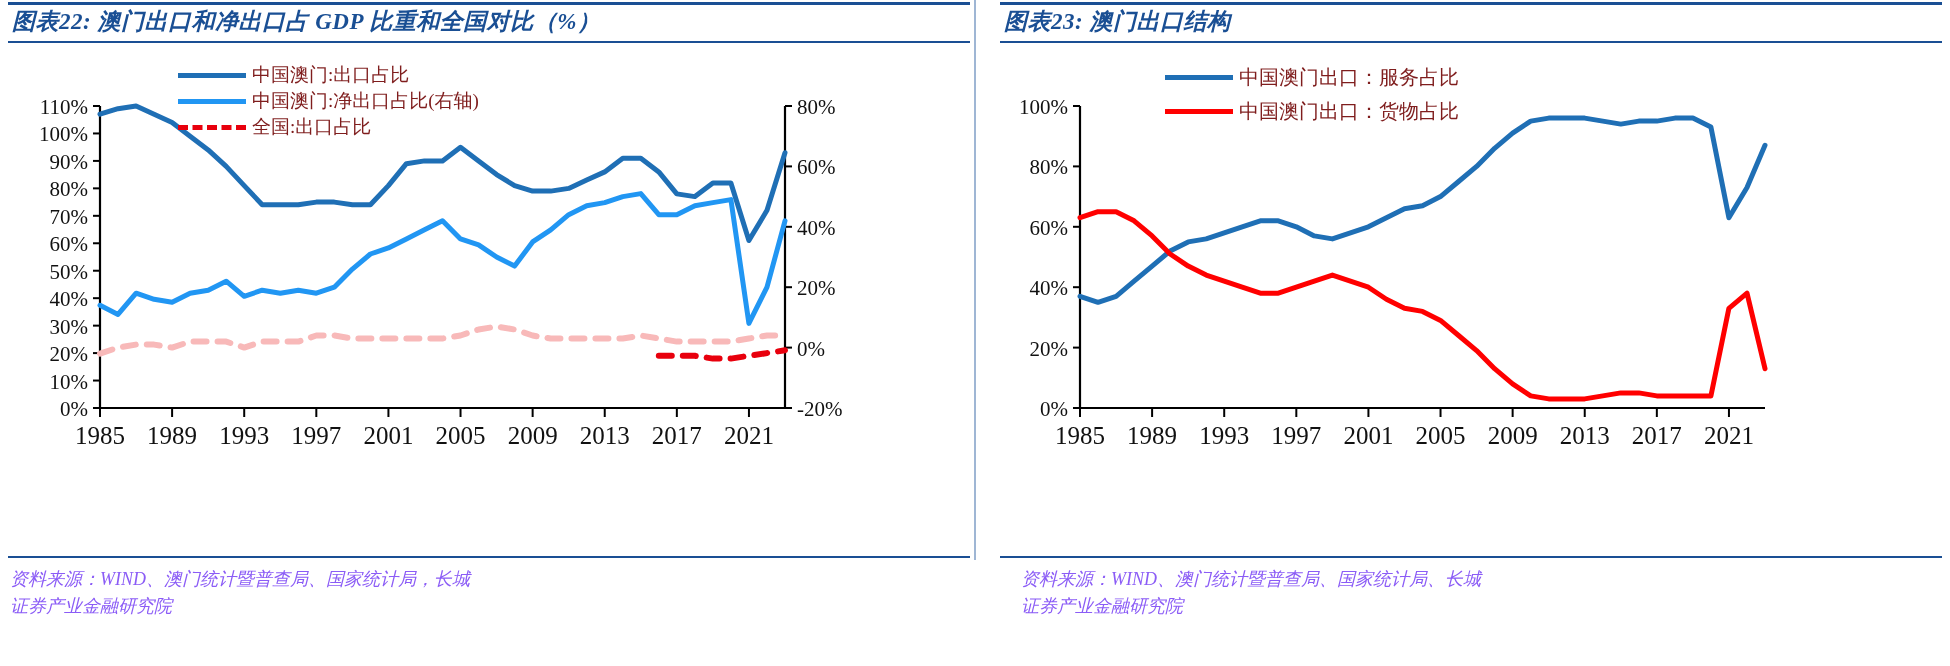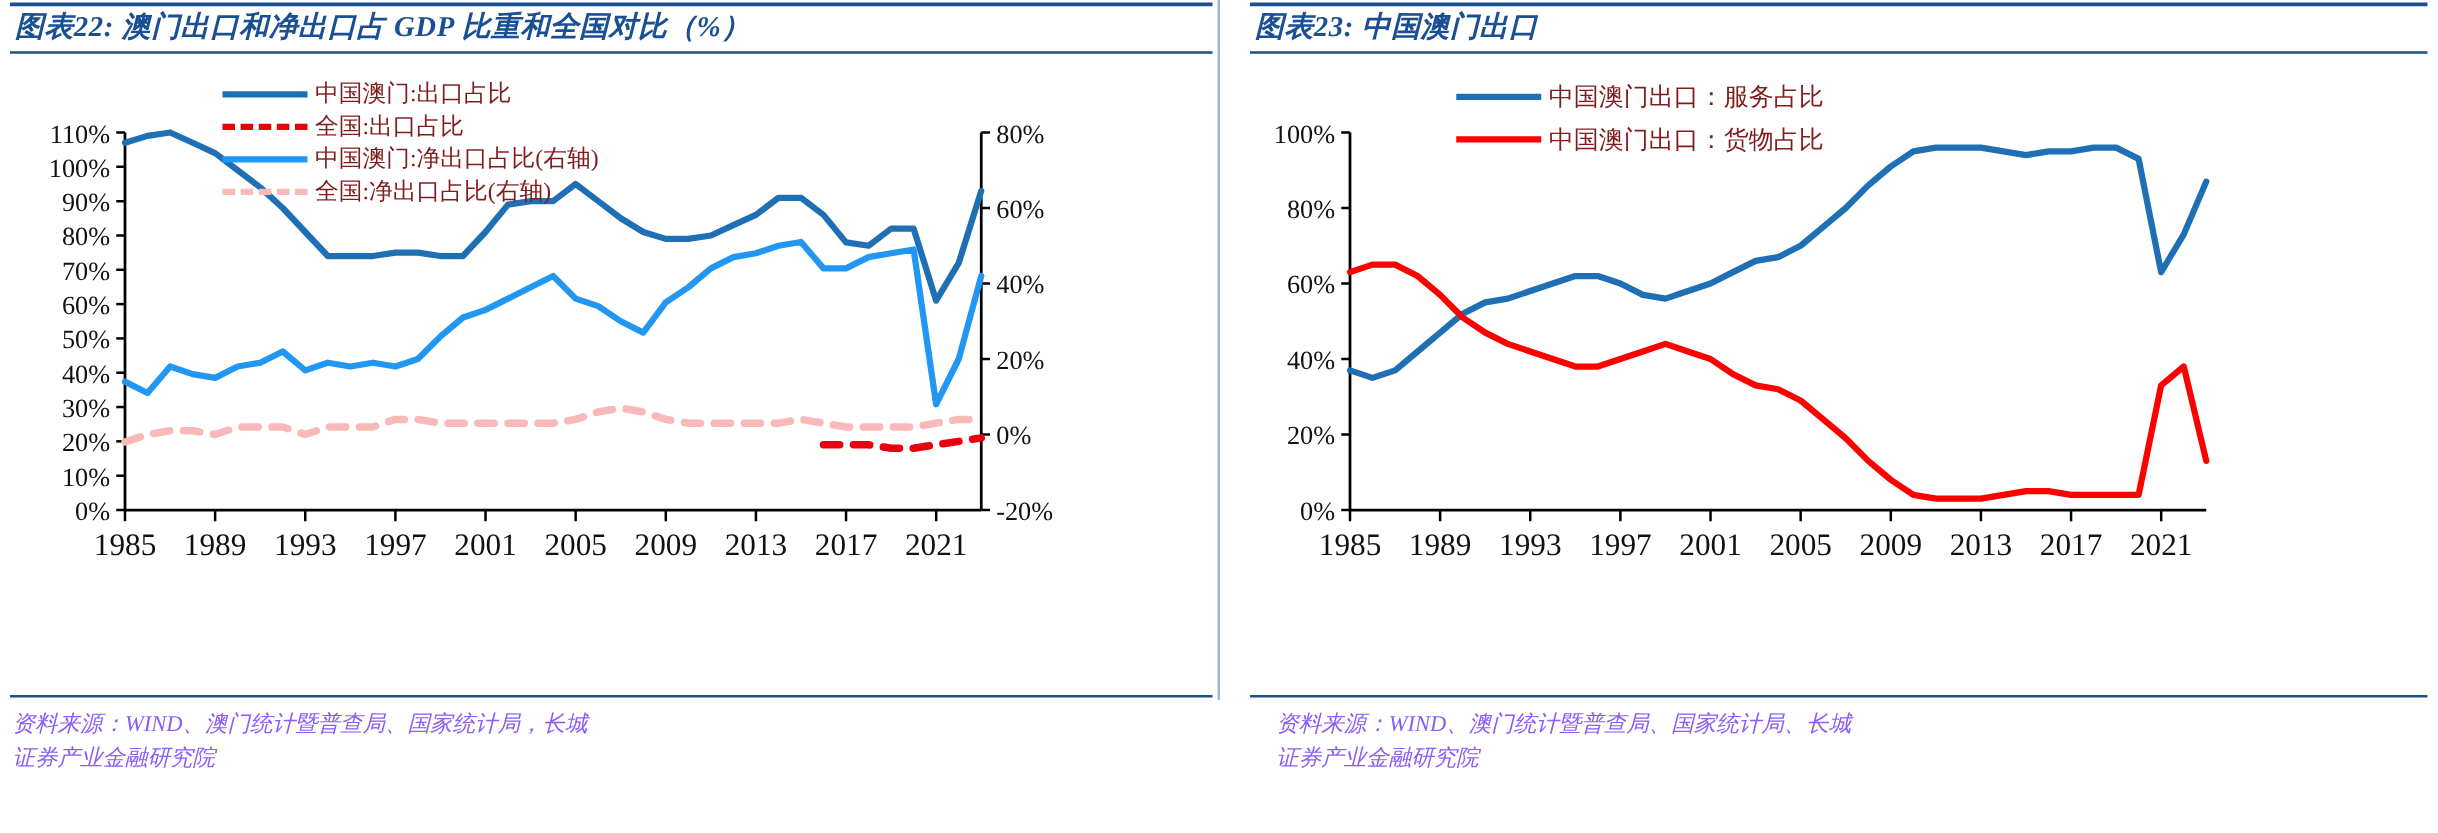--- a/index.html
+++ b/index.html
@@ -61,43 +61,39 @@
 <body>
 
 <div class="page">
 
   <div class="hdr">
     <div class="rule-top"></div>
     <div class="rule-top2"></div>
     <div class="rule-bot"></div>
     <div class="rule-bot2"></div>
     <div class="chart-title" id="title-22">图表22:  澳门出口和净出口占 GDP 比重和全国对比（%）</div>
-    <div class="chart-title" id="title-23">图表23:  中国澳门出口</div>
+    <div class="chart-title" id="title-23">图表23:  澳门出口结构</div>
   </div>
 
   <div class="vdiv"></div>
 
   <div class="panel" id="panel-left">
 
     <div class="legend" id="legend-22">
       <div class="legend-row">
         <span class="lg-line lg-solid" style="border-color:#1f6fb5"></span>
         <span class="lg-txt">中国澳门:出口占比</span>
       </div>
       <div class="legend-row">
+        <span class="lg-line lg-solid" style="border-color:#2196f3"></span>
+        <span class="lg-txt">中国澳门:净出口占比(右轴)</span>
+      </div>
+      <div class="legend-row">
         <span class="lg-line lg-dash" style="border-color:#e8000d"></span>
         <span class="lg-txt">全国:出口占比</span>
-      </div>
-      <div class="legend-row">
-        <span class="lg-line lg-solid" style="border-color:#2196f3"></span>
-        <span class="lg-txt">中国澳门:净出口占比(右轴)</span>
-      </div>
-      <div class="legend-row">
-        <span class="lg-line lg-dash" style="border-color:#f8b9b9"></span>
-        <span class="lg-txt">全国:净出口占比(右轴)</span>
       </div>
     </div>
 
     <svg id="svg-22" width="975" height="480">
         <line x1="100" y1="62" x2="100" y2="364" stroke="#000" stroke-width="2.2"></line>
         <line x1="100" y1="364" x2="785" y2="364" stroke="#000" stroke-width="2.2"></line>
         <line x1="93" y1="364" x2="100" y2="364" stroke="#000" stroke-width="2"></line>
         <text x="88" y="372" text-anchor="end" font-size="21" font-family="&quot;Liberation Serif&quot;,serif" fill="#111">0%</text>
         <line x1="93" y1="336.54545454545456" x2="100" y2="336.54545454545456" stroke="#000" stroke-width="2"></line>
         <text x="88" y="344.54545454545456" text-anchor="end" font-size="21" font-family="&quot;Liberation Serif&quot;,serif" fill="#111">10%</text>

